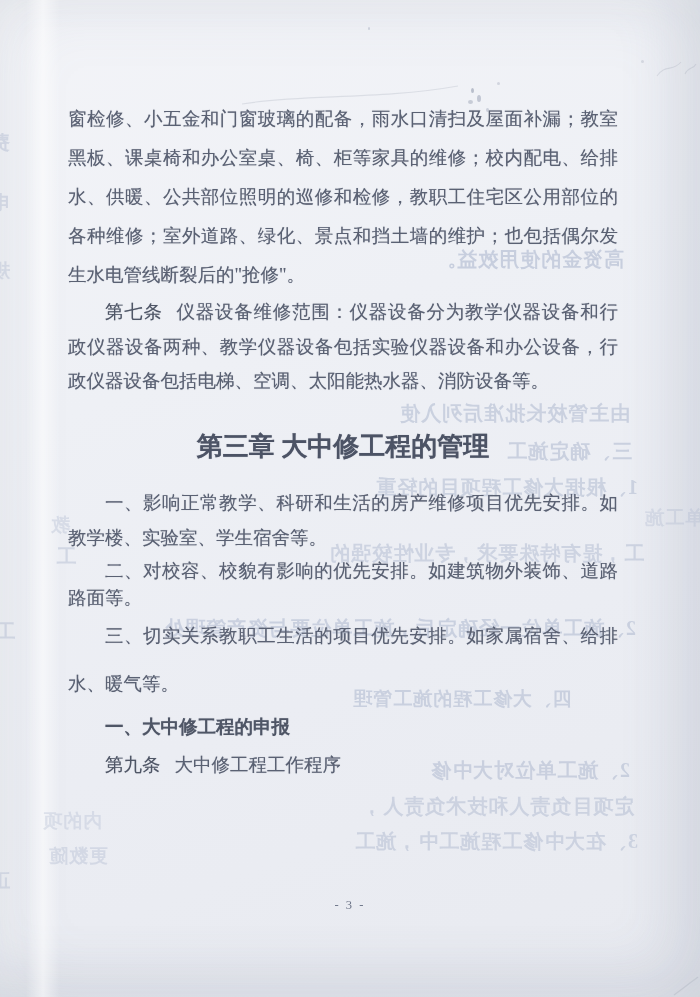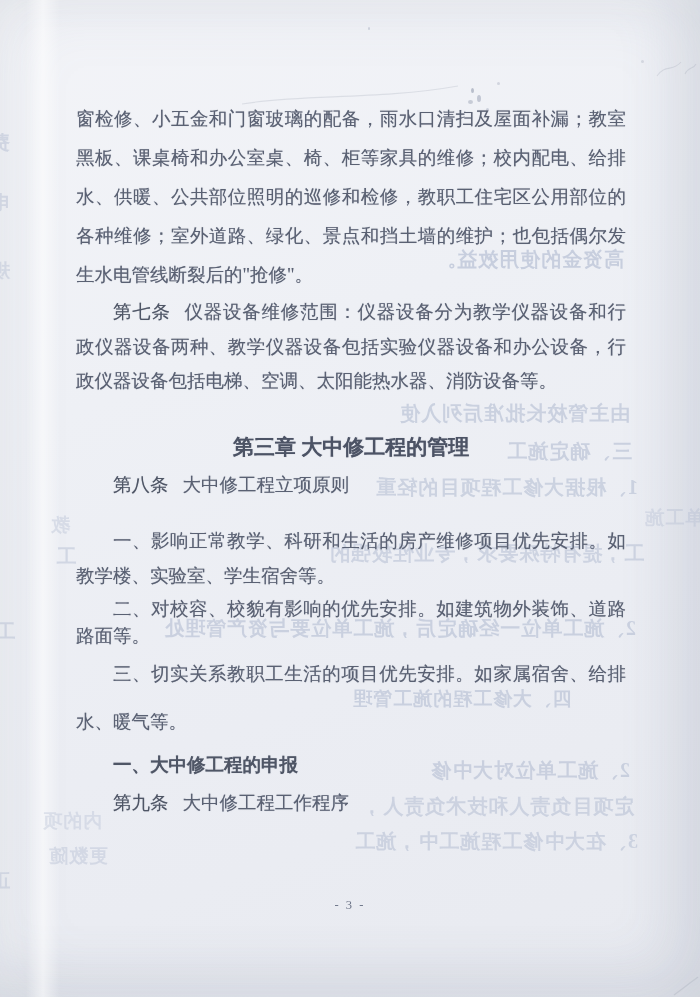--- a/index.html
+++ b/index.html
@@ -22,32 +22,32 @@
   
   #bleed-layer{position:absolute;inset:0;pointer-events:none;}
   .bleed-line{
     position:absolute;white-space:nowrap;
     font-family:"Liberation Serif", serif;font-weight:bold;
     color:#a9b4cc;transform:scaleX(-1);
     filter:blur(.7px);letter-spacing:1px;
   }
   
   .content{
-    position:absolute;left:76px;width:550px;top:0;
+    position:absolute;left:68px;width:550px;top:0;
     color:#5a6173;font-size:18.5px;
     text-shadow:0 0 .7px rgba(90,97,115,.55);
   }
   .para{margin:0;text-align:justify;line-height:37px;}
   .para.indent{text-indent:2em;}
   .lead{font-weight:normal;color:#4f5666;margin-right:.75em;}
   .p1{margin-top:100px;line-height:39px;}
   .p2{line-height:34.5px;}
   .doc-heading{
     margin:29px 0 0 0;text-align:center;font-weight:bold;
-    font-size:21px;line-height:38px;color:#4c5365;
+    font-size:26px;line-height:38px;color:#4c5365;
     text-shadow:0 0 .7px rgba(76,83,101,.6);
   }
   .p3{line-height:38px;}
   .p4{margin-top:20px;line-height:35px;}
   .p5{margin-top:2px;line-height:27px;}
   .p6{line-height:48px;}
   .p7{margin-top:-4px;line-height:35px;}
   .p8{line-height:38px;}
   .p9{line-height:38px;font-weight:bold;color:#4f5666;}
   .p10{line-height:38px;}
@@ -105,21 +105,20 @@
   <svg class="squiggle" style="left:672px;top:975px;" width="28" height="22" viewBox="0 0 28 22">
     <path d="M2 20 L 26 2" stroke="#7d8699" stroke-width="1.4" fill="none"></path>
   </svg>
 
   <div class="content">
     <p class="para p1"><span>窗检修、小五金和门窗玻璃的配备，雨水口清扫及屋面补漏；教室黑板、课桌椅和办公室桌、椅、柜等家具的维修；校内配电、给排水、供暖、公共部位照明的巡修和检修，教职工住宅区公用部位的各种维修；室外道路、绿化、景点和挡土墙的维护；也包括偶尔发生水电管线断裂后的"抢修"。</span></p>
     <p class="para indent p2"><span class="lead">第七条</span><span>仪器设备维修范围：仪器设备分为教学仪器设备和行政仪器设备两种、教学仪器设备包括实验仪器设备和办公设备，行政仪器设备包括电梯、空调、太阳能热水器、消防设备等。</span></p>
 
     <h2 class="doc-heading">第三章 大中修工程的管理</h2>
 
-    <p class="para indent p3"><span class="lead">第八条</span><span>大中修工程立项原则</span></p>
     <p class="para indent p4"><span>一、影响正常教学、科研和生活的房产维修项目优先安排。如教学楼、实验室、学生宿舍等。</span></p>
     <p class="para indent p5"><span>二、对校容、校貌有影响的优先安排。如建筑物外装饰、道路路面等。</span></p>
     <p class="para indent p6"><span>三、切实关系教职工生活的项目优先安排。如家属宿舍、给排水、暖气等。</span></p>
     <p class="para indent p9"><span>一、大中修工程的申报</span></p>
     <p class="para indent p8"><span class="lead">第九条</span><span>大中修工程工作程序</span></p>
   </div>
 
   <div class="page-footer">- 3 -</div>
 </div>
 

